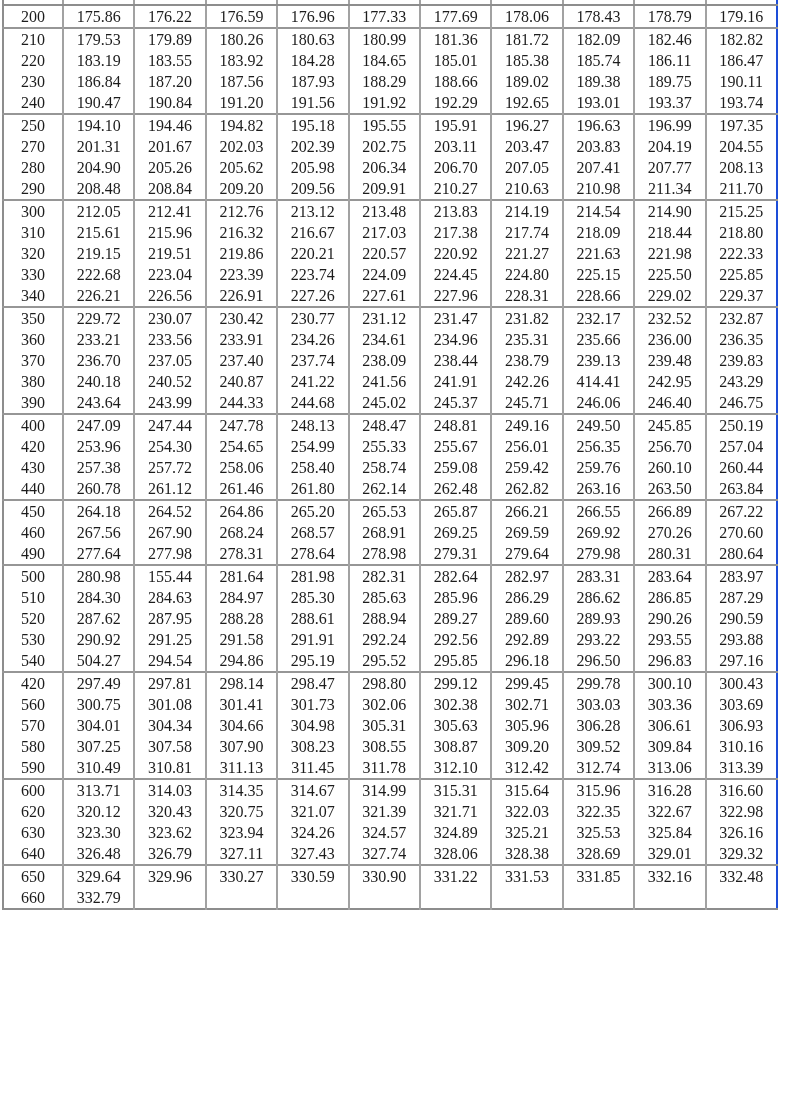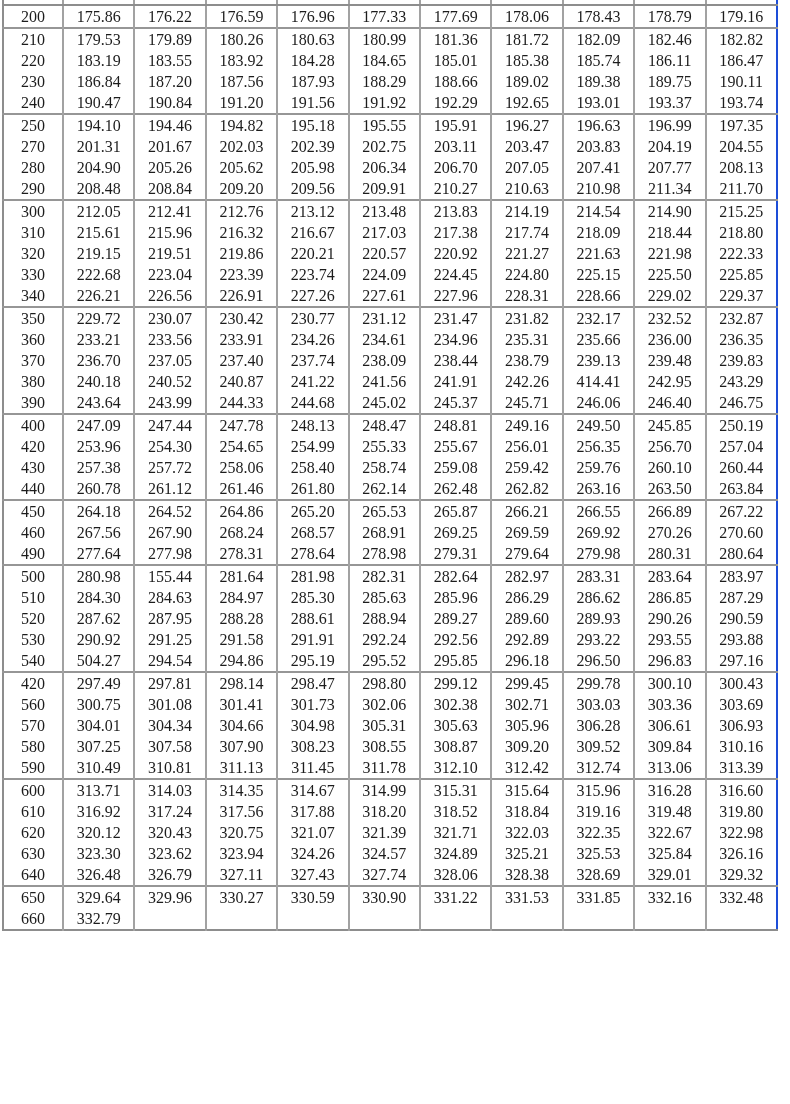--- a/index.html
+++ b/index.html
@@ -572,33 +572,20 @@
           <td>314.35</td>
           <td>314.67</td>
           <td>314.99</td>
           <td>315.31</td>
           <td>315.64</td>
           <td>315.96</td>
           <td>316.28</td>
           <td>316.60</td>
         </tr>
         <tr>
-          <td>610</td>
-          <td>316.92</td>
-          <td>317.24</td>
-          <td>317.56</td>
-          <td>317.88</td>
-          <td>318.20</td>
-          <td>318.52</td>
-          <td>318.84</td>
-          <td>319.16</td>
-          <td>319.48</td>
-          <td>319.80</td>
-        </tr>
-        <tr>
           <td>620</td>
           <td>320.12</td>
           <td>320.43</td>
           <td>320.75</td>
           <td>321.07</td>
           <td>321.39</td>
           <td>321.71</td>
           <td>322.03</td>
           <td>322.35</td>
           <td>322.67</td>

